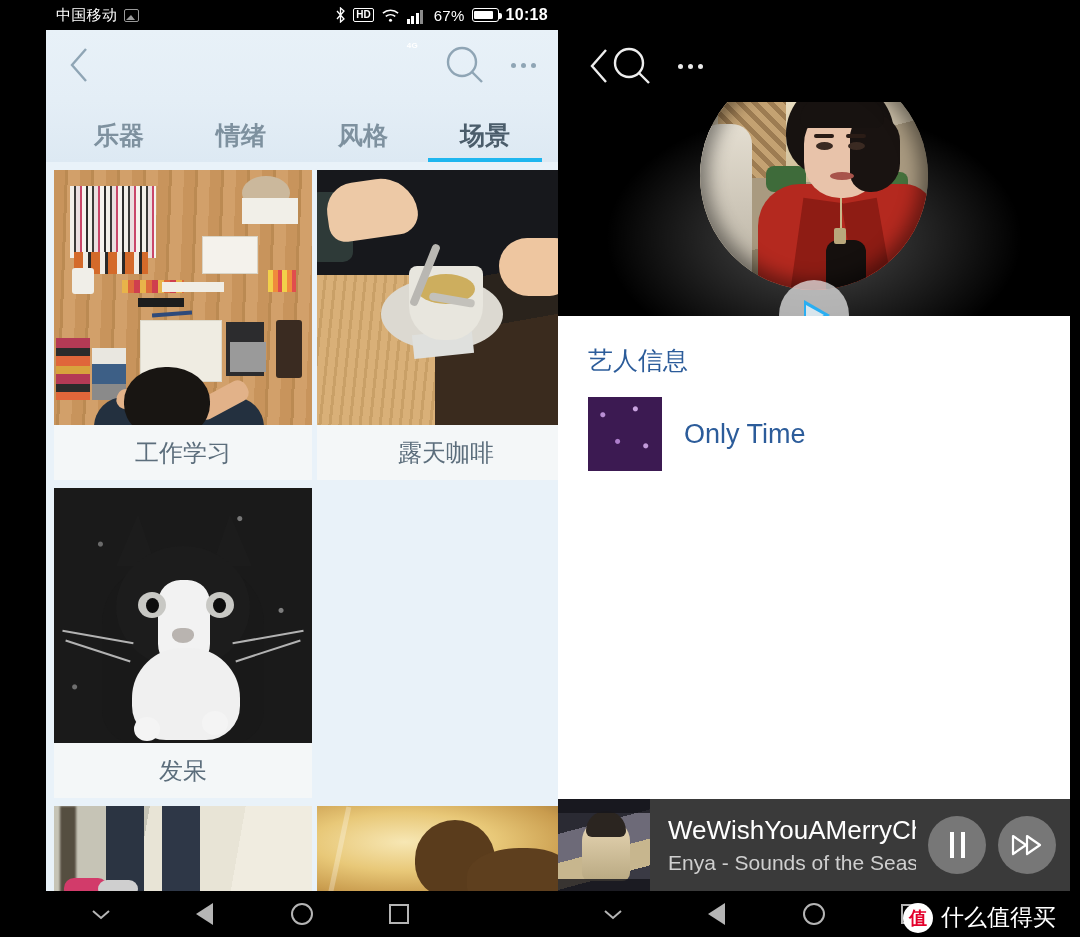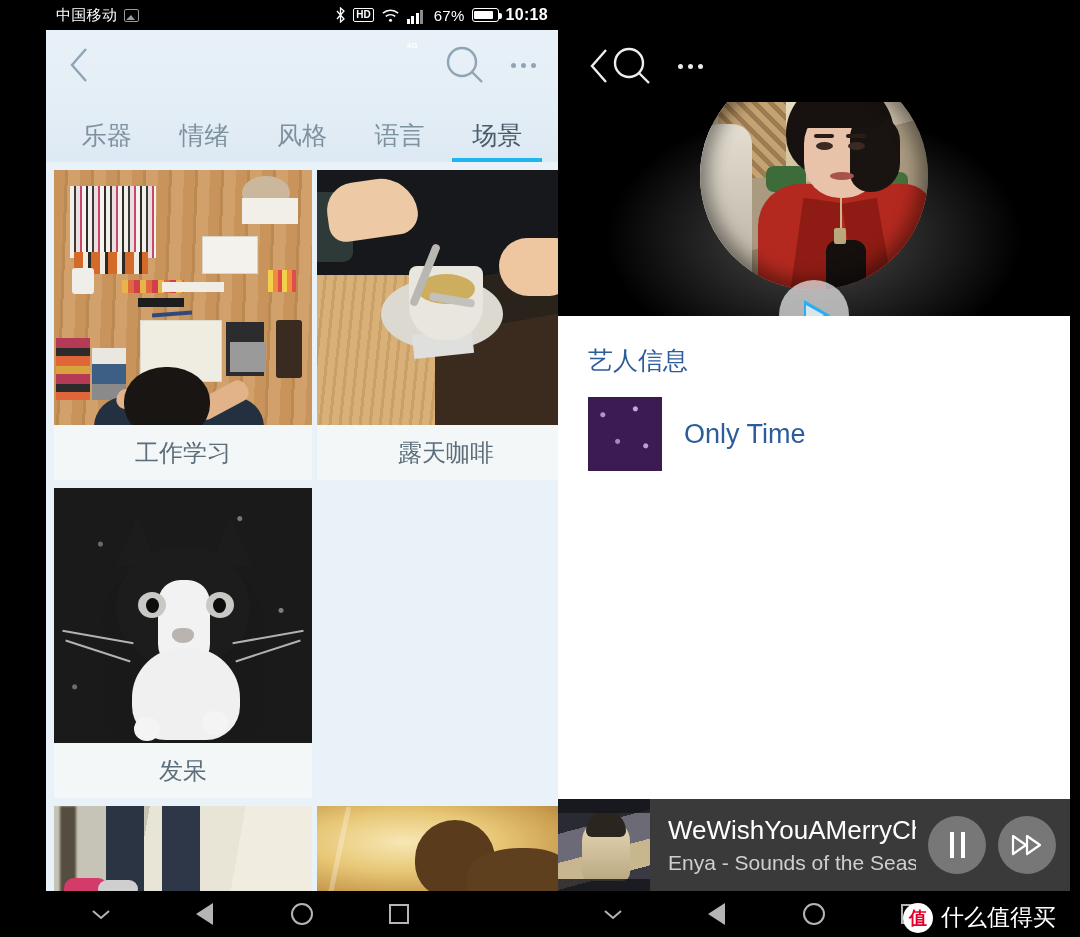--- a/index.html
+++ b/index.html
@@ -65,21 +65,21 @@
   .dots-ico i { width:5px; height:5px; border-radius:50%; background:#8fa5b5; display:block; }
   .phone-right .dots-ico i { background:#e8e8e8; }
 
   .tabs {
     height:62px; display:flex; align-items:flex-end;
     background:linear-gradient(#e4eef6,#dde9f3);
     padding:0 12px;
   }
   .tab {
     flex:1; text-align:center; font-size:25px; color:#7e919f;
-    padding-bottom:10px; position:relative;
+    padding-bottom:10px; position:relative;font-weight:bold;
   }
   .tab.active { color:#4b5d6b; }
   .tab.active:after {
     content:""; position:absolute; bottom:0; left:4px; right:4px;
     height:4px; background:#1fb6ef;
   }
   .grid-wrap { height:775px; background:#e9f2f9; padding:8px 8px 0; overflow:hidden; }
   .row { display:flex; gap:5px; margin-bottom:8px; }
   .card { width:258px; background:#f4f6f7; }
   .card .thumb { width:258px; height:255px; overflow:hidden; position:relative; }
@@ -433,21 +433,20 @@
           <i></i>
           <i></i>
           <i></i>
         </span>
     </div>
 
     <div class="tabs">
       <div class="tab">乐器</div>
       <div class="tab">情绪</div>
       <div class="tab">风格</div>
-      <div class="tab">语言</div>
       <div class="tab active">场景</div>
     </div>
 
     <div class="grid-wrap">
 
       <div class="row">
         <div class="card">
           <div class="thumb">
             <div class="ph ph-desk">
               <div class="o books"></div>

